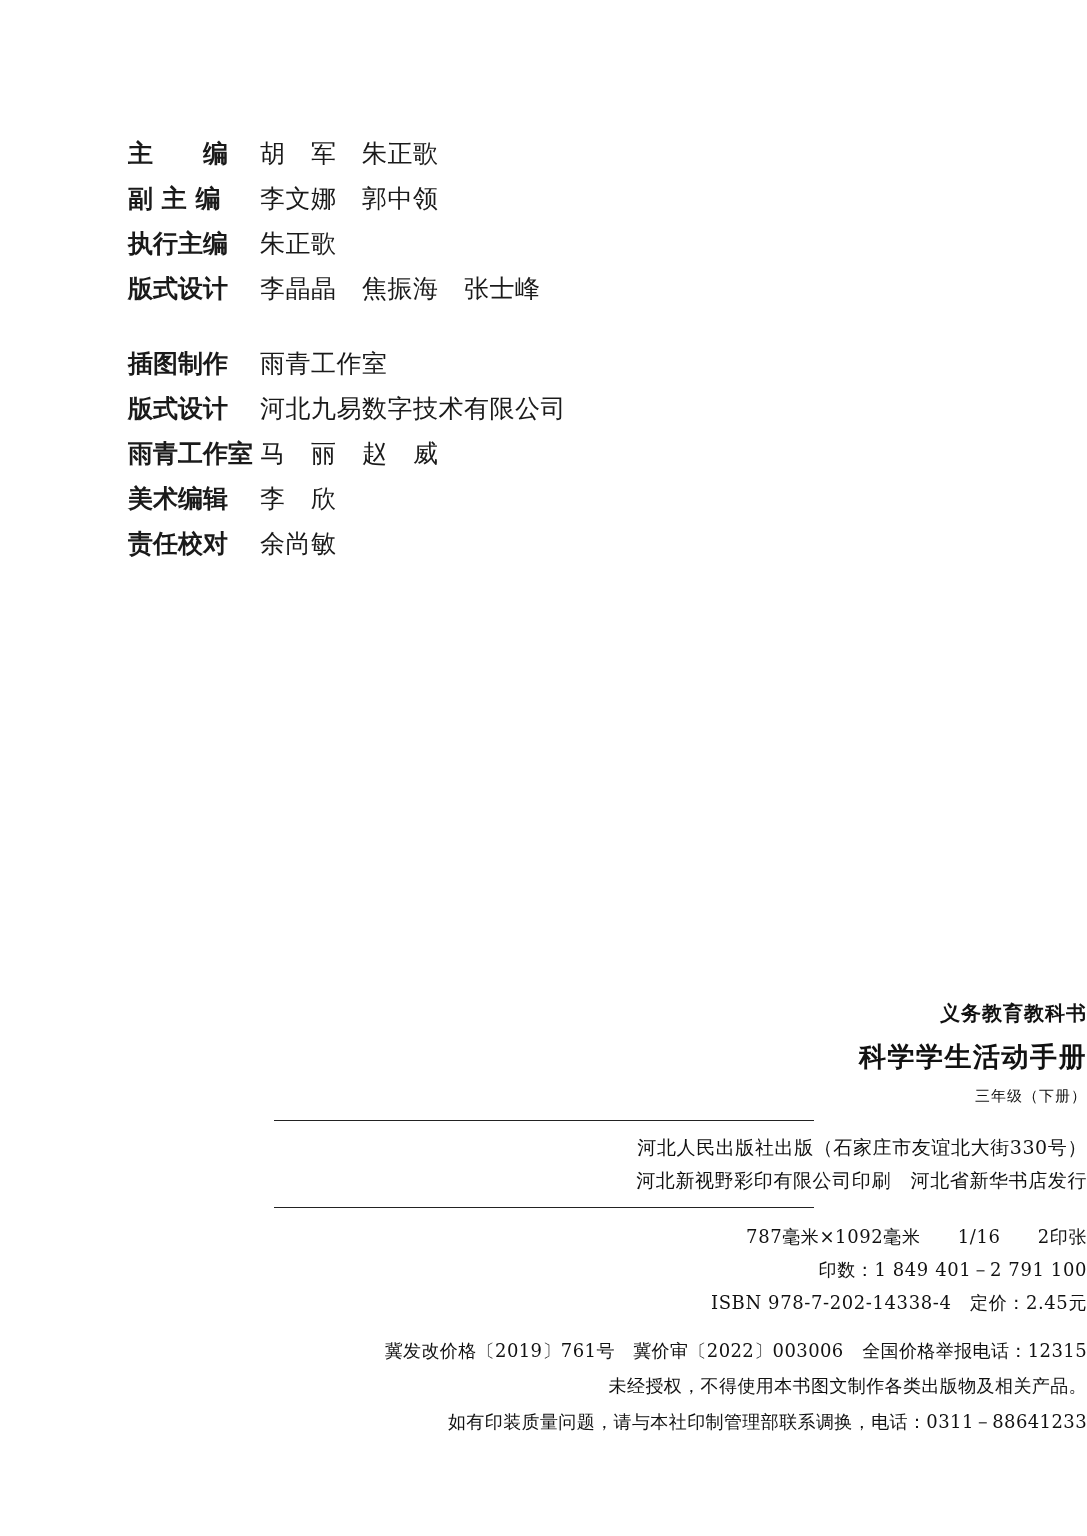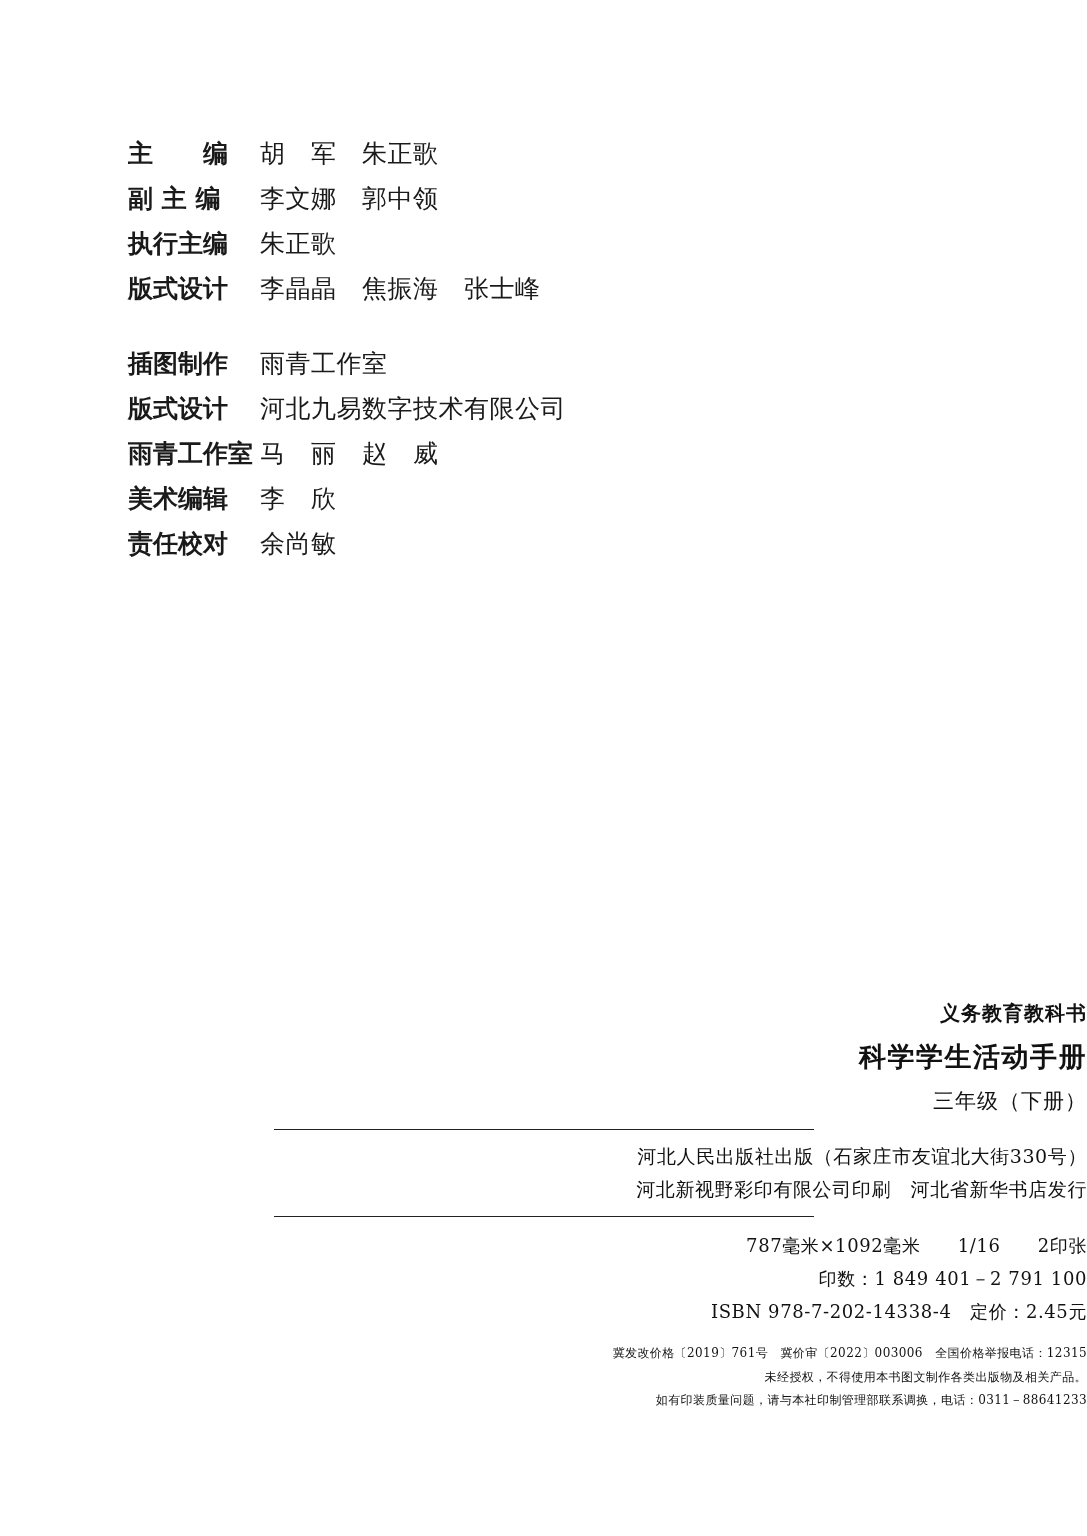--- a/index.html
+++ b/index.html
@@ -68,21 +68,21 @@
     font-weight: bold;
   }
   .colo-title {
     font-size: 27px;
     font-weight: bold;
     letter-spacing: 1.5px;
     margin-bottom: 12px;
     font-family: Liberation Serif, serif;
   }
   .colo-grade {
-    font-size: 21px;
+    font-size: 15px;
     letter-spacing: 1px;
     margin-bottom: 14px;
   }
   .rule {
     width: 540px;
     height: 1px;
     background: #222;
     margin: 0 auto;
   }
   .pub-lines {
@@ -100,21 +100,21 @@
   }
   .spec-line {
     font-size: 18px;
     line-height: 1.85;
     letter-spacing: 0.6px;
   }
   .notice {
     padding-top: 14px;
   }
   .notice-line {
-    font-size: 12px;
+    font-size: 18px;
     line-height: 1.95;
     letter-spacing: 0.4px;
     margin-left: 16px;
   }
 </style>
 </head>
 <body>
 
 <div class="page">
 

